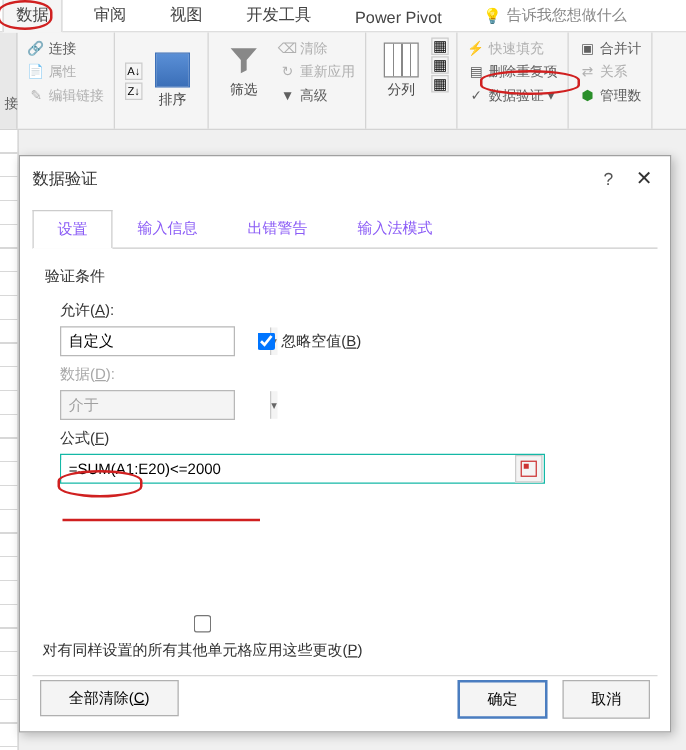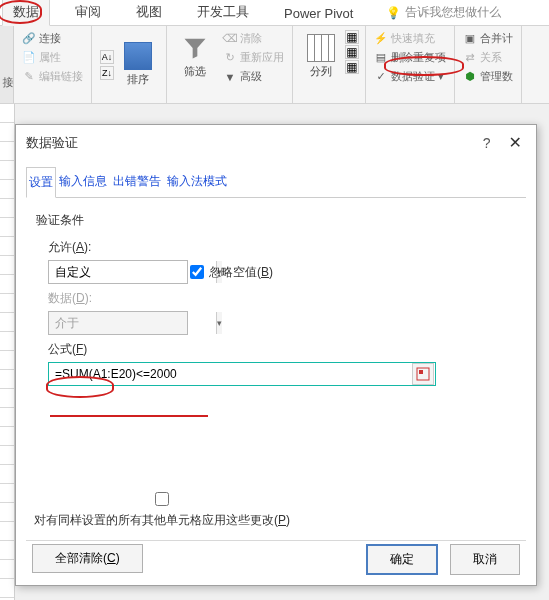--- a/index.html
+++ b/index.html
@@ -25,28 +25,28 @@
 
 .sheet-bg { position: absolute; left: 0; top: 104px; width: 15px; bottom: 0; background: repeating-linear-gradient(to bottom, #fff 0, #fff 18px, #d8d8d8 18px, #d8d8d8 19px); border-right: 1px solid #d0d0d0; }
 
 .dialog { position: absolute; left: 15px; top: 124px; width: 522px; height: 462px; background: #fff; border: 1px solid #a0a0a0; box-shadow: 2px 2px 8px rgba(0,0,0,0.25); }
 .dlg-title { display: flex; align-items: center; justify-content: space-between; padding: 8px 10px; font-size: 13px; color: #333; }
 .dlg-title-right { display: flex; gap: 14px; align-items: center; }
 .dlg-close { font-size: 16px; cursor: pointer; padding: 0 4px; }
 .dlg-help { font-size: 14px; cursor: pointer; color: #555; }
 
 .dlg-tabs { display: flex; margin: 6px 10px 0 10px; border-bottom: 1px solid #ccc; }
-.dlg-tab { padding: 6px 2px; font-size: 12px; cursor: pointer; color: #1d4ed8; border: 1px solid transparent; }
+.dlg-tab { padding: 6px 19px; font-size: 12px; cursor: pointer; color: #8b5cf6; border: 1px solid transparent; }
 .dlg-tab.active { border: 1px solid #ccc; border-bottom: 1px solid #fff; background: #fff; position: relative; top: 1px; }
 
 .dlg-body { padding: 14px 20px; }
 .section-label { font-size: 12px; color: #333; margin-bottom: 10px; }
 .field-label { font-size: 12px; color: #333; margin: 6px 0 4px 12px; }
 .field-label.disabled { color: #a8a8a8; }
-.field-row { display: flex; align-items: center; gap: 2px; margin-left: 12px; }
+.field-row { display: flex; align-items: center; gap: 18px; margin-left: 12px; }
 .combo { display: flex; width: 140px; height: 24px; border: 1px solid #b8b8b8; background: #fff; }
 .combo.disabled { background: #f4f4f4; color: #a0a0a0; }
 .combo input { border: none; flex: 1; padding: 0 6px; font-size: 12px; background: transparent; outline: none; }
 .combo input:disabled { color: #a0a0a0; background: transparent; }
 .combo-btn { width: 20px; border-left: 1px solid #ccc; display: flex; align-items: center; justify-content: center; cursor: pointer; background: #f4f4f4; color: #666; font-size: 9px; }
 .checkbox-row { display: flex; align-items: center; gap: 5px; font-size: 12px; color: #333; }
 .checkbox-row input { width: 14px; height: 14px; }
 
 .formula-box { display: flex; width: 388px; height: 24px; border: 1px solid #14b8a6; margin-left: 12px; align-items: center; }
 .formula-box input { border: none; flex: 1; padding: 0 6px; font-size: 12px; outline: none; }

